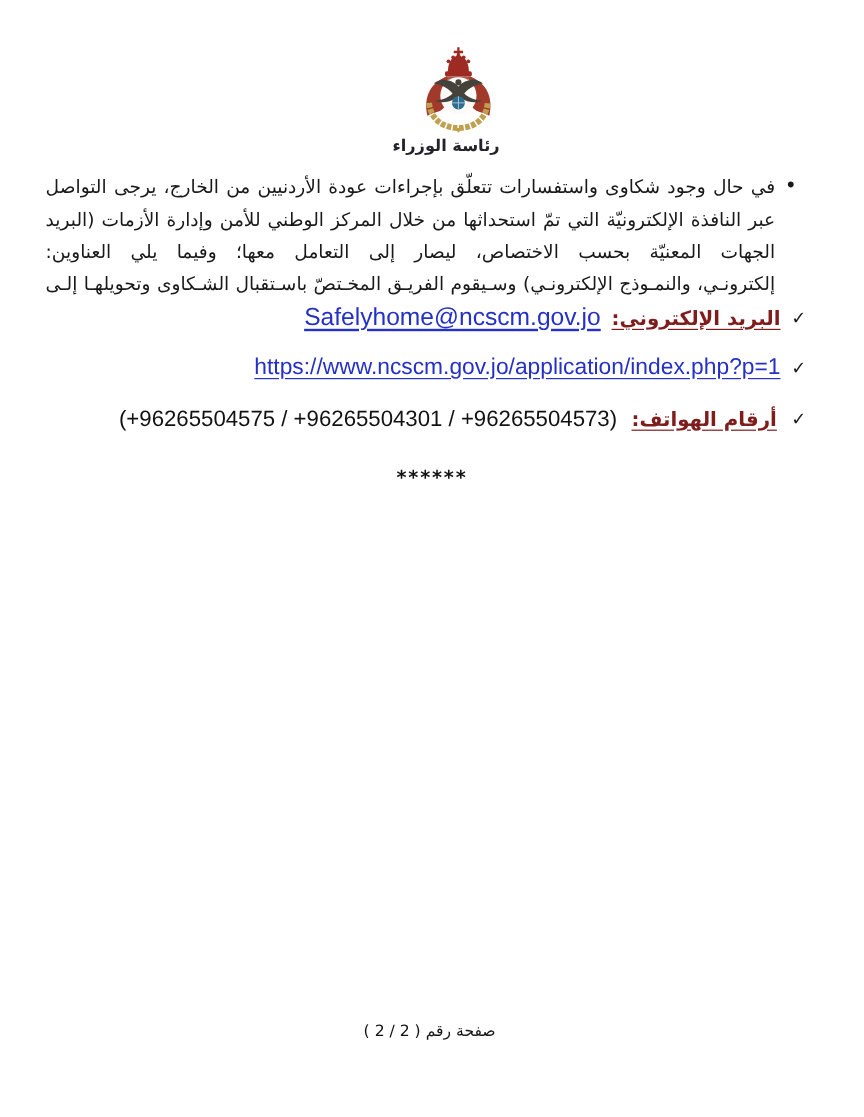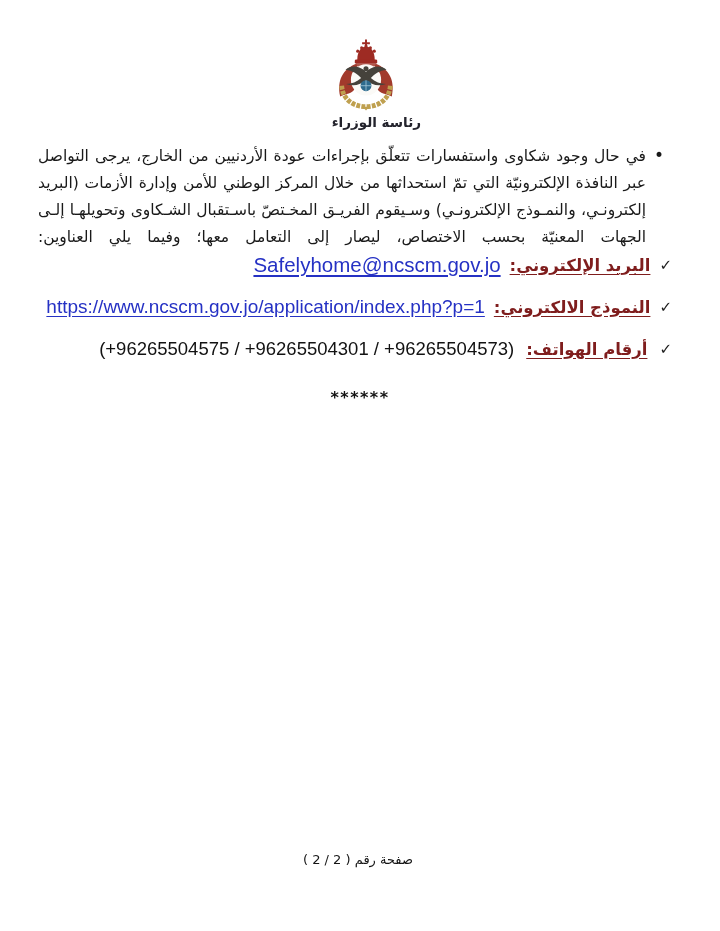--- a/index.html
+++ b/index.html
@@ -1,21 +1,21 @@
 <!DOCTYPE html>
 <html lang="ar"><head>
 <meta charset="utf-8">
 <style>
   html,body{margin:0;padding:0;}
   body{
     width:720px;height:931px;background:#ffffff;position:relative;overflow:hidden;
     font-family:"DejaVu Sans",sans-serif;color:#161616;
   }
   
-  .emblem-block{position:absolute;top:38px;left:311px;width:110px;text-align:right;}
+  .emblem-block{position:absolute;top:38px;left:327px;width:110px;text-align:left;}
   .emblem-block svg{display:block;margin:0 auto;}
   .emblem-caption{
     margin-top:2px;font-size:13.5px;font-weight:bold;color:#23232c;
     white-space:nowrap;letter-spacing:-0.5px;direction:rtl;
   }
   
   .para{
     position:absolute;top:143px;right:74px;width:608px;direction:rtl;
     font-size:15.5px;line-height:27px;color:#191919;
   }
@@ -84,33 +84,32 @@
     <path d="M14,48 C15,62 26,69.5 39,69.5 C52,69.5 63,62 64,48" fill="none" stroke-width="5" stroke-dasharray="4 1.3" stroke="#bfa04f"></path>
     <path d="M35.5,69.5 L39,73.5 L42.5,69.5 Z" fill="#bfa04f"></path>
   </svg>
   <div class="emblem-caption">رئاسة الوزراء</div>
 </div>
 
 <div class="para">
   <span class="bullet">•</span>
   <div class="line">في حال وجود شكاوى واستفسارات تتعلّق بإجراءات عودة الأردنيين من الخارج، يرجى التواصل</div>
   <div class="line">عبر النافذة الإلكترونيّة التي تمّ استحداثها من خلال المركز الوطني للأمن وإدارة الأزمات (البريد</div>
+  <div class="line last">الجهات المعنيّة بحسب الاختصاص، ليصار إلى التعامل معها؛ وفيما يلي العناوين:</div>
   <div class="line">إلكترونـي، والنمـوذج الإلكترونـي) وسـيقوم الفريـق المخـتصّ باسـتقبال الشـكاوى وتحويلهـا إلـى</div>
-  <div class="line last">الجهات المعنيّة بحسب الاختصاص، ليصار إلى التعامل معها؛ وفيما يلي العناوين:</div>
 </div>
 
 <div class="crow r1">
   <span class="check">✓</span>
   <span class="clabel">البريد الإلكتروني:</span>
   <a class="cval vlink">Safelyhome@ncscm.gov.jo</a>
 </div>
 
 <div class="crow r2">
   <span class="check">✓</span>
-  <span class="clabel">النموذج الالكتروني:</span>
   <a class="cval vlink">https://www.ncscm.gov.jo/application/index.php?p=1</a>
 </div>
 
 <div class="crow r3">
   <span class="check">✓</span>
   <span class="clabel">أرقام الهواتف:</span>
   <span class="cval">(+96265504575 / +96265504301 / +96265504573)</span>
 </div>
 
 <div class="stars">******</div>

